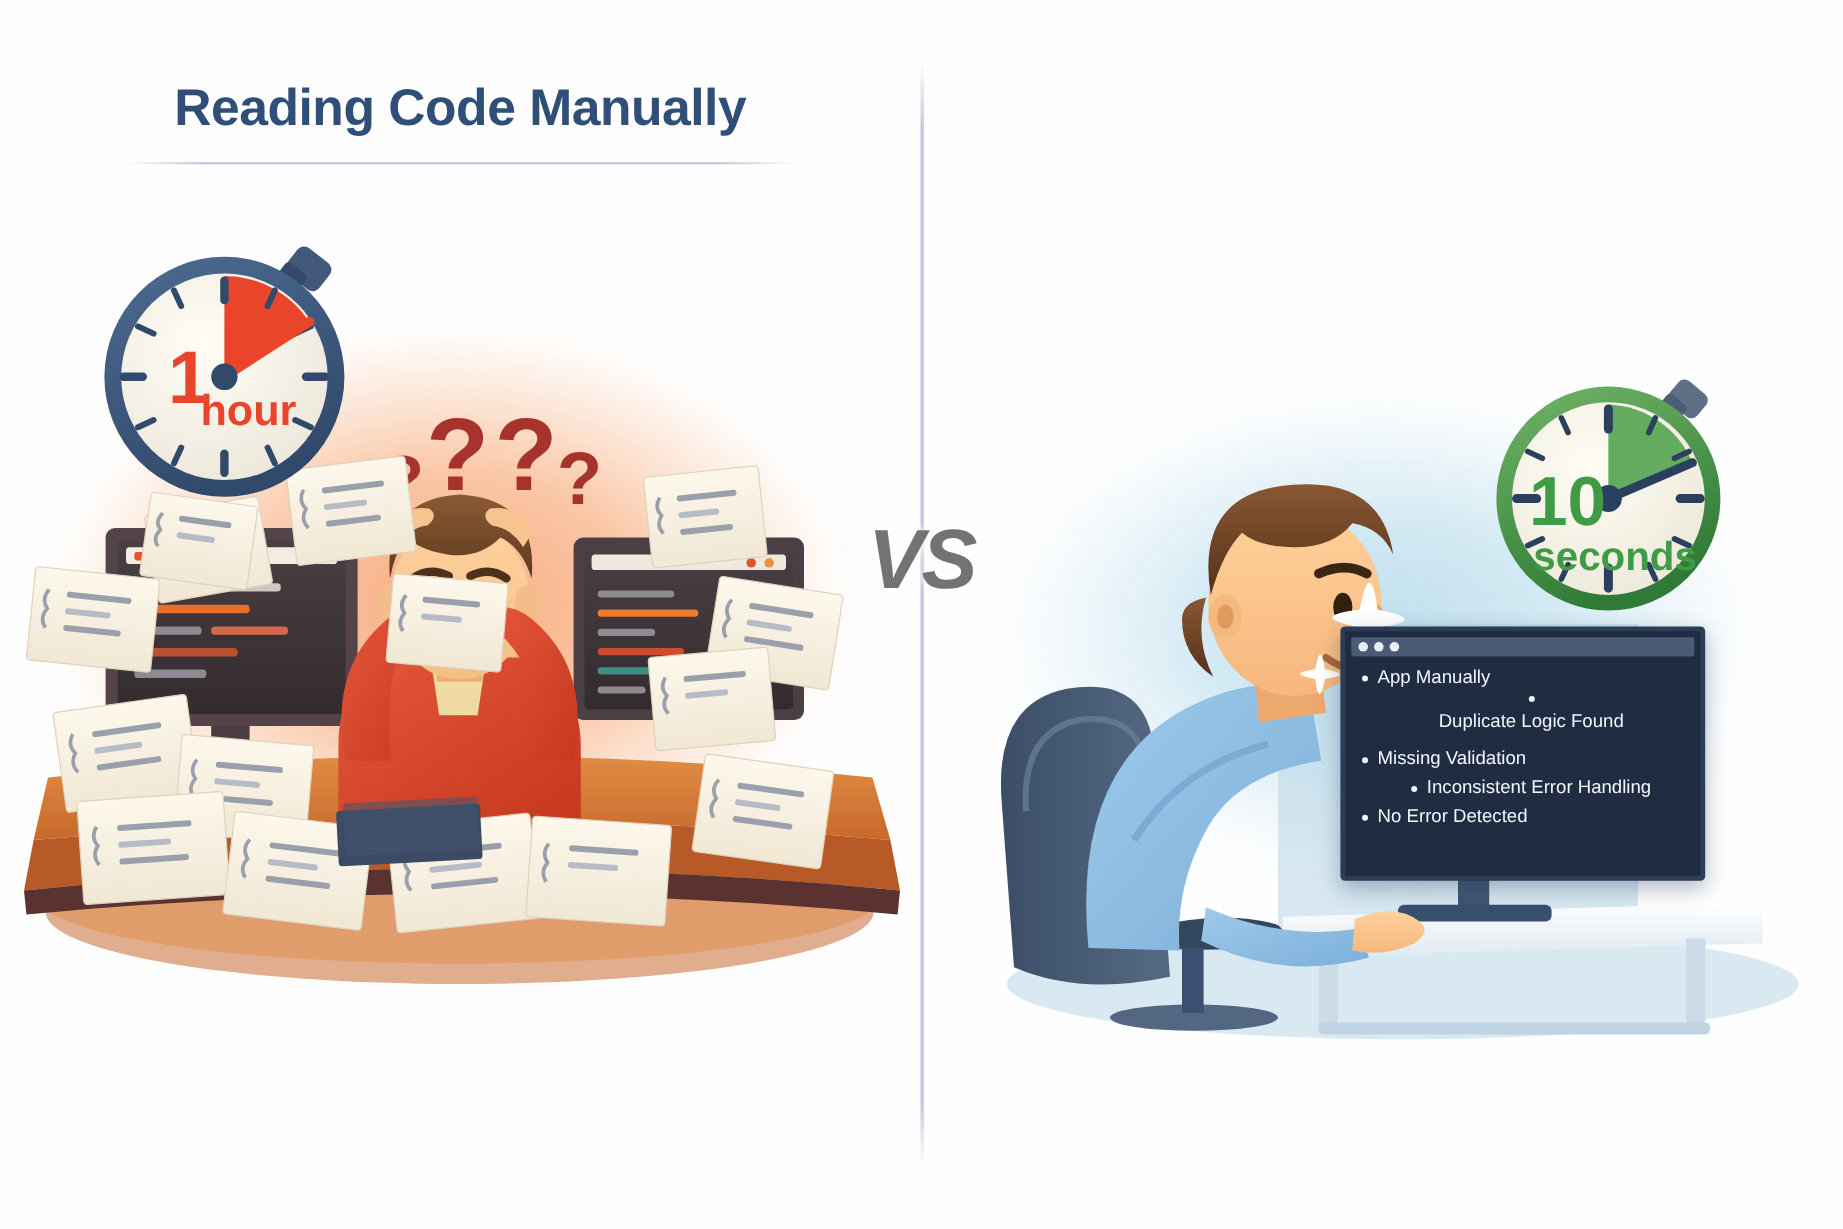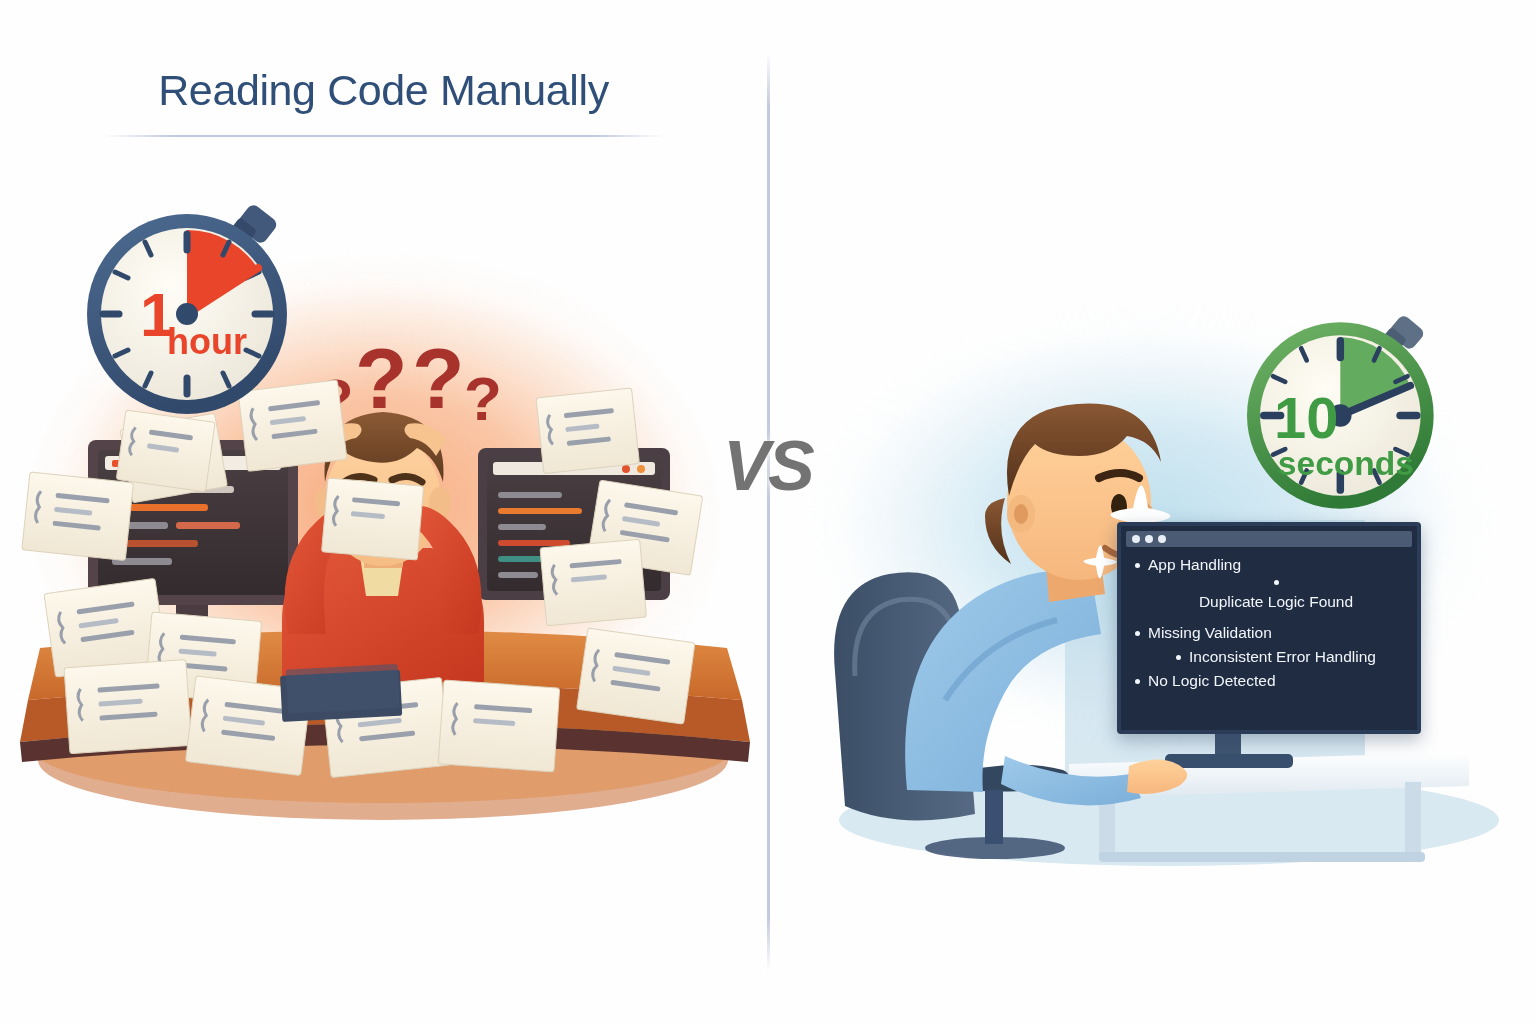--- a/index.html
+++ b/index.html
@@ -19,21 +19,21 @@
   }
 
   
   .panel{position:absolute;top:0;height:1024px;}
   .panel-left{left:0;width:767px;}
   .panel-right{left:769px;width:767px;}
 
   
   .heading{position:absolute;top:66px;width:100%;text-align:center;}
   .heading h1{
-    margin:0;font-size:43px;font-weight:normal;letter-spacing:-0.4px;
+    margin:0;font-size:43px;font-weight:bold;letter-spacing:-0.4px;
     color:#2f4e78;font-family:"Liberation Sans","DejaVu Sans",sans-serif;
   }
   .heading .rule{
     margin:20px auto 0;height:2px;width:560px;
     background:linear-gradient(90deg,rgba(198,206,226,0) 0%,#c2cade 12%,#c2cade 88%,rgba(198,206,226,0) 100%);
   }
   .panel-right .heading .rule{width:520px;}
 
   
   .vs{
@@ -430,37 +430,37 @@
       <div style="position:absolute;inset:0;background:#1f2c42;border-radius:4px;
                   box-shadow:0 6px 18px rgba(40,64,92,0.35);border:4px solid #2a3c57;box-sizing:border-box;">
         <div style="height:16px;margin:5px 5px 0;background:#4a5b73;border-radius:2px;display:flex;align-items:center;padding-left:6px;gap:5px;">
           <span style="width:8px;height:8px;border-radius:50%;background:#e8eef5;display:block;"></span>
           <span style="width:8px;height:8px;border-radius:50%;background:#e8eef5;display:block;"></span>
           <span style="width:8px;height:8px;border-radius:50%;background:#e8eef5;display:block;"></span>
         </div>
         <ul id="report-list" style="list-style:none;margin:9px 0 0;padding:0 0 0 14px;">
             <li style="display: flex; align-items: center; gap: 8px; margin-bottom: 6px;">
               <span style="width: 5px; height: 5px; border-radius: 50%; background: rgb(242, 246, 251); flex: 0 0 auto;"></span>
-              <span style="color: rgb(242, 246, 251); font-size: 15.5px; font-family: &quot;Liberation Sans&quot;, sans-serif; white-space: nowrap;">App Handling</span>
+              <span style="color: rgb(242, 246, 251); font-size: 15.5px; font-family: &quot;Liberation Sans&quot;, sans-serif; white-space: nowrap;">App Manually</span>
             </li>
             <li style="display: flex; align-items: center; gap: 8px; margin-bottom: 6px; flex-direction: column;">
               <span style="width: 5px; height: 5px; border-radius: 50%; background: rgb(242, 246, 251); flex: 0 0 auto;"></span>
               <span style="color: rgb(242, 246, 251); font-size: 15.5px; font-family: &quot;Liberation Sans&quot;, sans-serif; white-space: nowrap;">Duplicate Logic Found</span>
             </li>
             <li style="display: flex; align-items: center; gap: 8px; margin-bottom: 6px; margin-top: 13px;">
               <span style="width: 5px; height: 5px; border-radius: 50%; background: rgb(242, 246, 251); flex: 0 0 auto;"></span>
               <span style="color: rgb(242, 246, 251); font-size: 15.5px; font-family: &quot;Liberation Sans&quot;, sans-serif; white-space: nowrap;">Missing Validation</span>
             </li>
             <li style="display: flex; align-items: center; gap: 8px; margin-bottom: 6px; justify-content: center;">
               <span style="width: 5px; height: 5px; border-radius: 50%; background: rgb(242, 246, 251); flex: 0 0 auto;"></span>
               <span style="color: rgb(242, 246, 251); font-size: 15.5px; font-family: &quot;Liberation Sans&quot;, sans-serif; white-space: nowrap;">Inconsistent Error Handling</span>
             </li>
             <li style="display: flex; align-items: center; gap: 8px; margin-bottom: 6px;">
               <span style="width: 5px; height: 5px; border-radius: 50%; background: rgb(242, 246, 251); flex: 0 0 auto;"></span>
-              <span style="color: rgb(242, 246, 251); font-size: 15.5px; font-family: &quot;Liberation Sans&quot;, sans-serif; white-space: nowrap;">No Logic Detected</span>
+              <span style="color: rgb(242, 246, 251); font-size: 15.5px; font-family: &quot;Liberation Sans&quot;, sans-serif; white-space: nowrap;">No Error Detected</span>
             </li>
           </ul>
       </div>
     </div>
 
     <div class="watch watch-right" style="left:464px;top:296px;z-index:30;position:absolute;text-decoration:underline;">
       <svg viewBox="0 0 240 240" width="224" height="224">
         <defs>
           <linearGradient id="bezR" x1="0" y1="0" x2="0.4" y2="1">
             <stop offset="0%" stop-color="#72b567"></stop>

